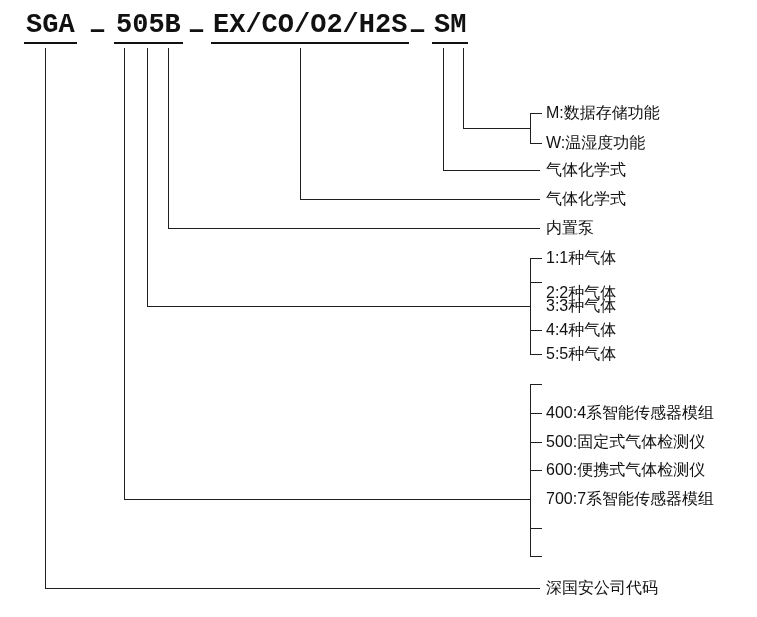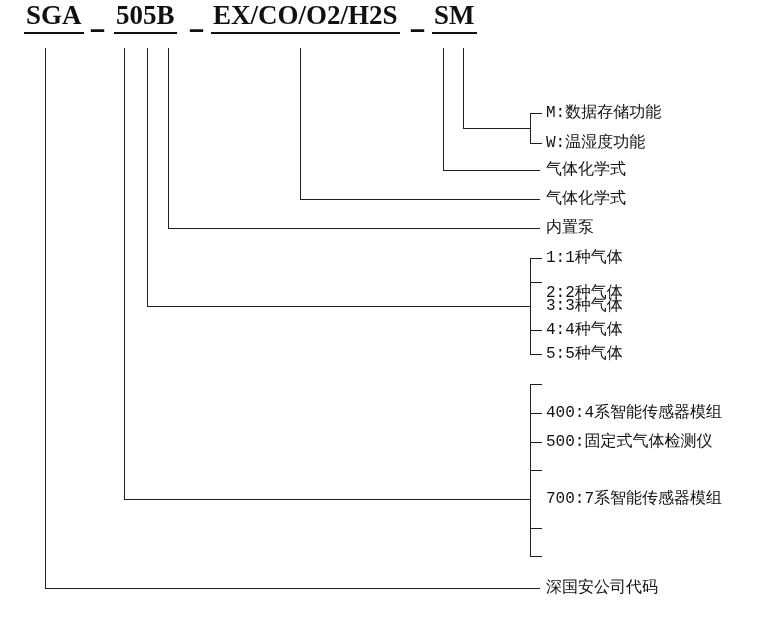--- a/index.html
+++ b/index.html
@@ -6,39 +6,39 @@
     --background:#ffffff;
     --line:#1f1f1f;
     --text:#111111;
   }
   html,body{margin:0;padding:0;background:var(--background);}
   .canvas{
     position:relative;width:757px;height:617px;background:var(--background);
     overflow:hidden;color:var(--text);
   }
   .title-seg{
-    position:absolute;top:0;
-    font-family:Liberation Serif, serif;
+    position:absolute;top:10px;
+    font-family:Liberation Mono, monospace;
     font-weight:700;font-size:27px;line-height:30px;
     color:var(--text);
     border-bottom:2px solid var(--text);
     padding:0 2px 2px 2px;
     white-space:nowrap;
   }
   .title-sep{
     position:absolute;top:14px;
     font-family:"Liberation Sans","DejaVu Sans",sans-serif;
     font-weight:700;font-size:27px;line-height:30px;
     color:var(--text);white-space:nowrap;
   }
   .vline{position:absolute;width:1px;background:var(--line);}
   .hline{position:absolute;height:1px;background:var(--line);}
   .label{
     position:absolute;left:546px;
-    font-family:Liberation Mono, monospace;
+    font-family:Liberation Sans, sans-serif;
     font-size:16px;line-height:18px;white-space:nowrap;color:var(--text);
   }
 </style>
 </head>
 <body>
 
 <div class="canvas">
 
   <span class="title-seg" style="left:24px">SGA</span>
   <span class="title-sep" style="left:90px">–</span>
@@ -88,17 +88,18 @@
   <div class="label" style="top:219px">内置泵</div>
 
   <div class="label" style="top:249px">1:1种气体</div>
   <div class="label" style="top:284px">2:2种气体</div>
   <div class="label" style="top:297px">3:3种气体</div>
   <div class="label" style="top:321px">4:4种气体</div>
   <div class="label" style="top:345px">5:5种气体</div>
 
   <div class="label" style="top:404px">400:4系智能传感器模组</div>
   <div class="label" style="top:433px">500:固定式气体检测仪</div>
+  <div class="label" style="top:461px">600:便携式气体检测仪</div>
   <div class="label" style="top:490px">700:7系智能传感器模组</div>
 
   <div class="label" style="top:579px">深国安公司代码</div>
 
 </div>
 
 </body></html>

